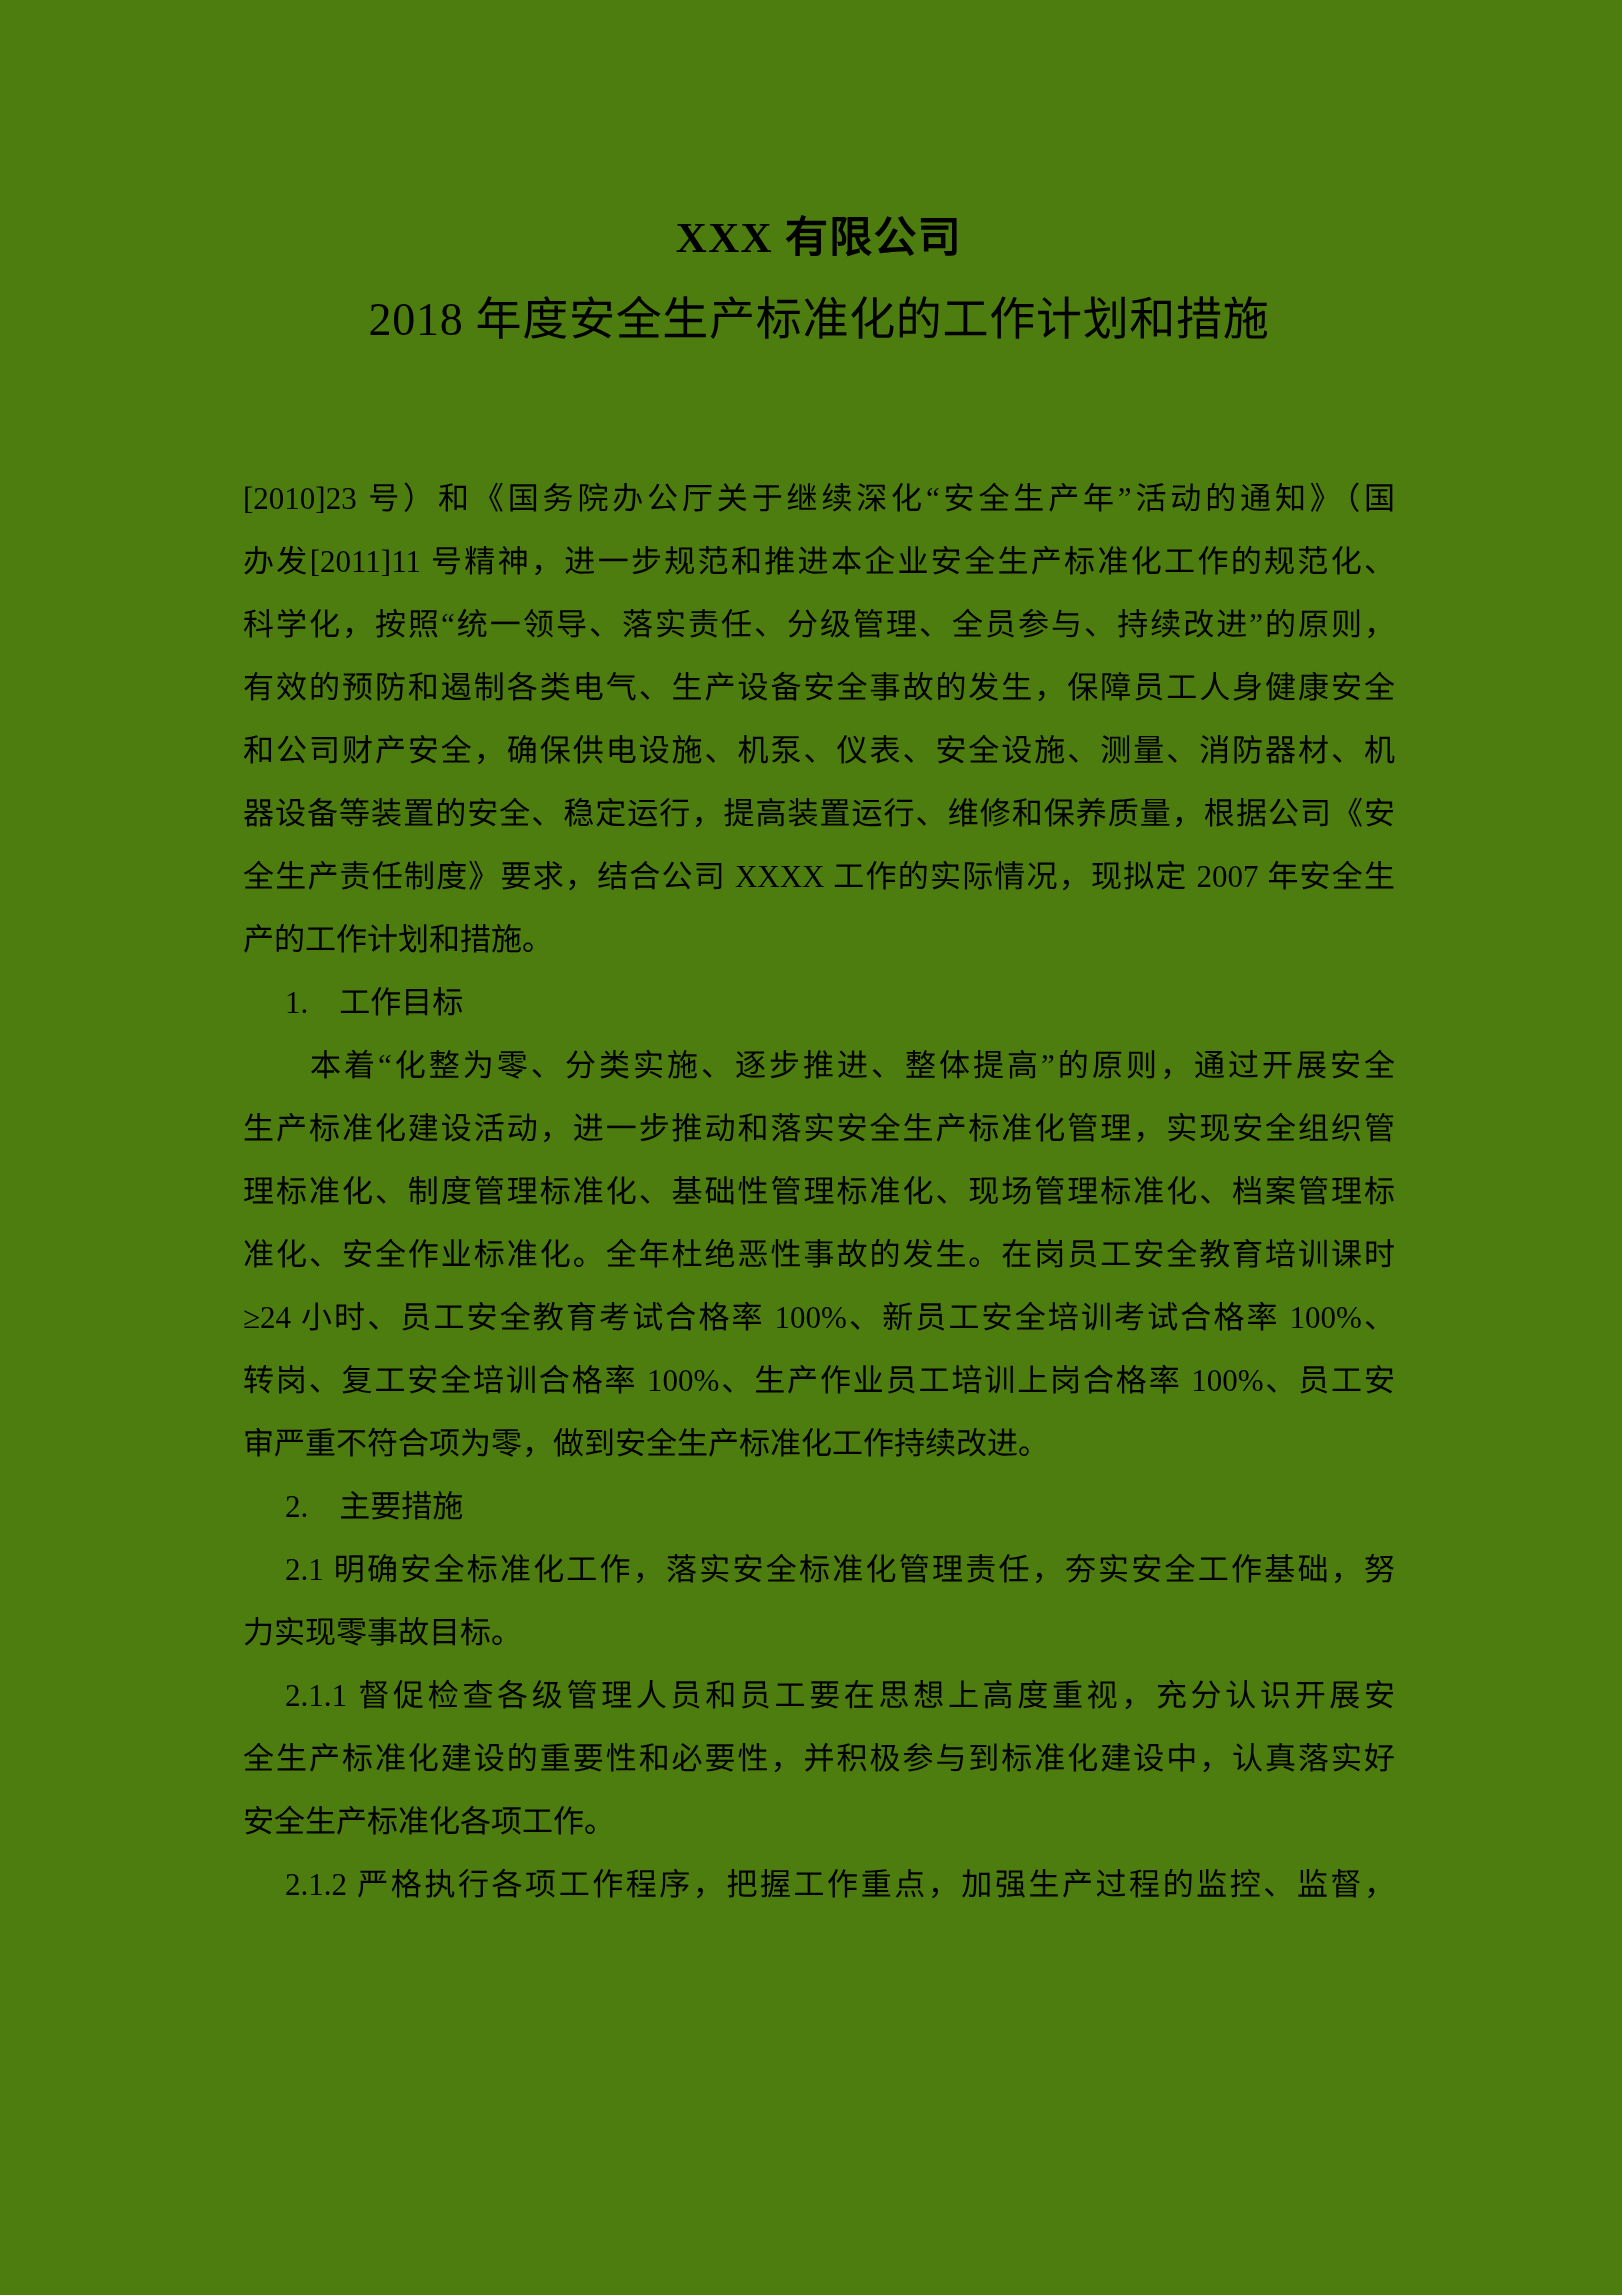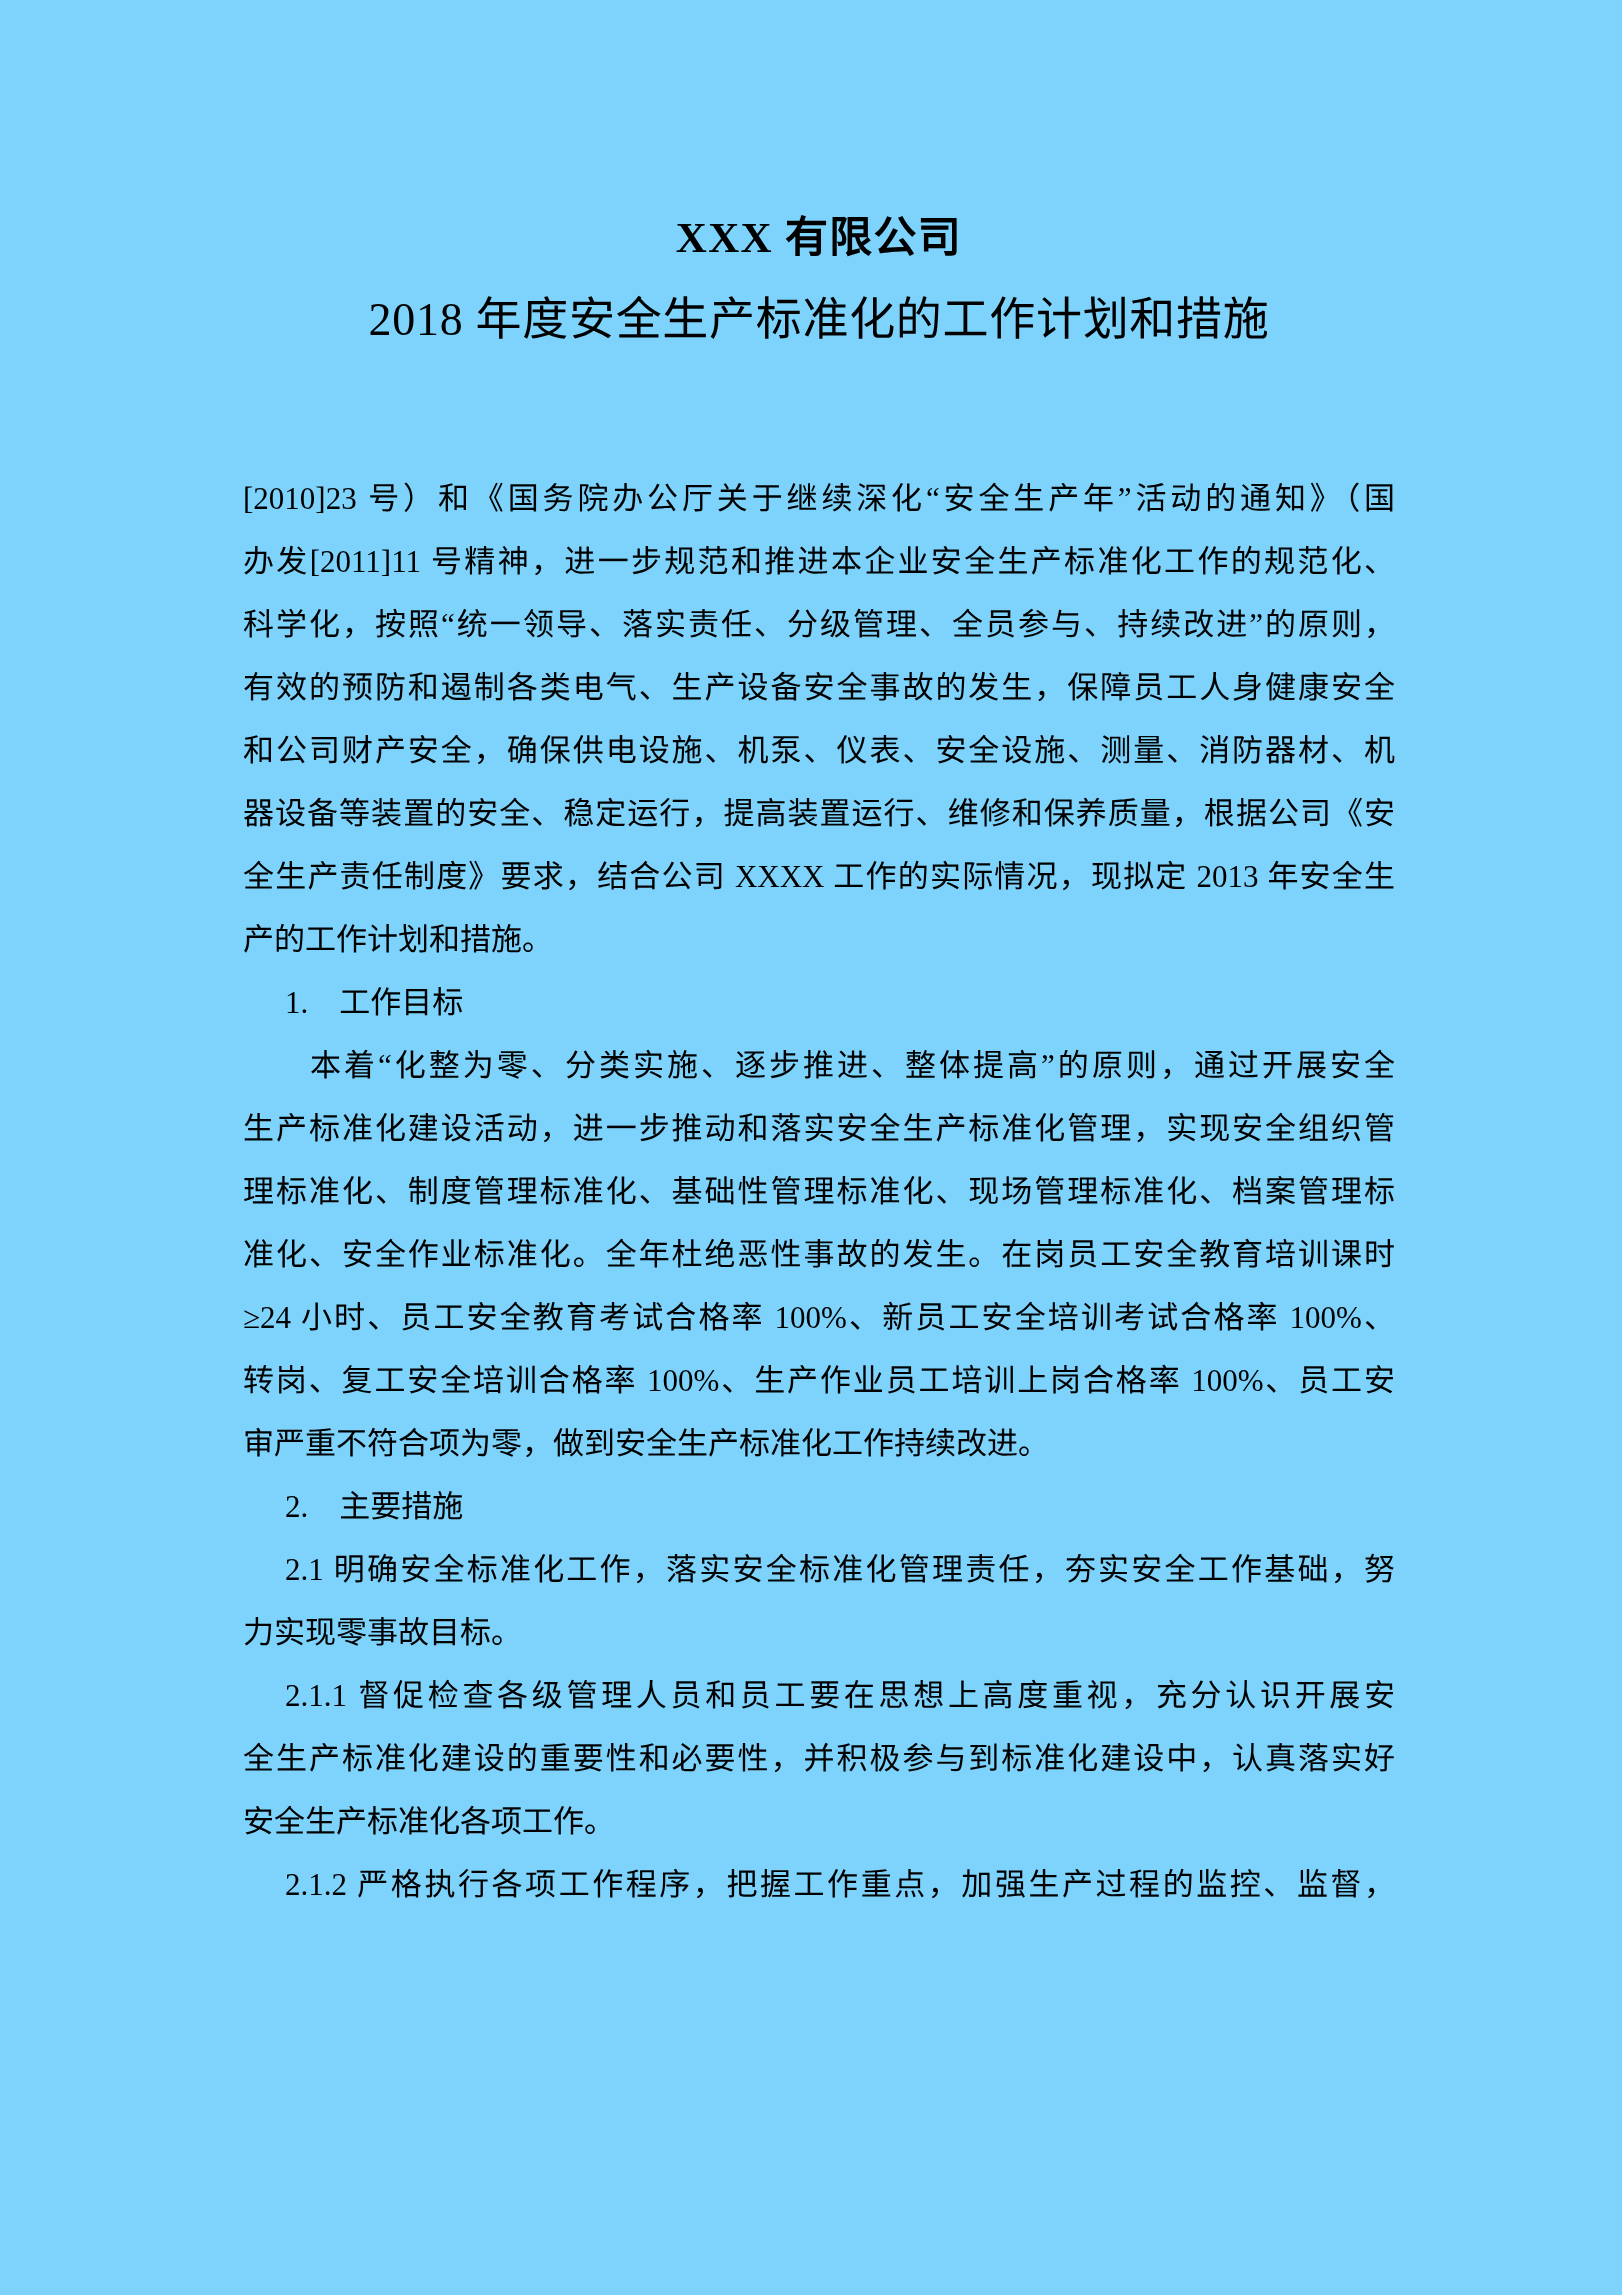--- a/index.html
+++ b/index.html
@@ -4,21 +4,21 @@
 <style>
   html, body {
     margin: 0;
     padding: 0;
     background: #ffffff;
   }
   .sheet {
     position: relative;
     width: 1623px;
     height: 2295px;
-    background: #7dd3fc;
+    background: #4d7c0f;
     color: #000000;
     font-family: "Liberation Serif", "DejaVu Serif", serif;
     overflow: hidden;
     box-sizing: border-box;
     padding: 208px 228px 0 243px;
   }
   .company-title {
     margin: 0;
     font-size: 43px;
     font-weight: bold;
@@ -58,21 +58,21 @@
 <div class="sheet">
   <h1 class="company-title">XXX 有限公司</h1>
   <h2 class="doc-title">2018 年度安全生产标准化的工作计划和措施</h2>
   <div class="doc-body" id="doc-body">
       <div class="line">[2010]23 号）和《国务院办公厅关于继续深化“安全生产年”活动的通知》（国</div>
       <div class="line">办发[2011]11 号精神，进一步规范和推进本企业安全生产标准化工作的规范化、</div>
       <div class="line">科学化，按照“统一领导、落实责任、分级管理、全员参与、持续改进”的原则，</div>
       <div class="line">有效的预防和遏制各类电气、生产设备安全事故的发生，保障员工人身健康安全</div>
       <div class="line">和公司财产安全，确保供电设施、机泵、仪表、安全设施、测量、消防器材、机</div>
       <div class="line">器设备等装置的安全、稳定运行，提高装置运行、维修和保养质量，根据公司《安</div>
-      <div class="line">全生产责任制度》要求，结合公司 XXXX 工作的实际情况，现拟定 2013 年安全生</div>
+      <div class="line">全生产责任制度》要求，结合公司 XXXX 工作的实际情况，现拟定 2007 年安全生</div>
       <div class="line last">产的工作计划和措施。</div>
       <div class="line in1 h">1.　工作目标</div>
       <div class="line in2">本着“化整为零、分类实施、逐步推进、整体提高”的原则，通过开展安全</div>
       <div class="line">生产标准化建设活动，进一步推动和落实安全生产标准化管理，实现安全组织管</div>
       <div class="line">理标准化、制度管理标准化、基础性管理标准化、现场管理标准化、档案管理标</div>
       <div class="line">准化、安全作业标准化。全年杜绝恶性事故的发生。在岗员工安全教育培训课时</div>
       <div class="line">≥24 小时、员工安全教育考试合格率 100%、新员工安全培训考试合格率 100%、</div>
       <div class="line">转岗、复工安全培训合格率 100%、生产作业员工培训上岗合格率 100%、员工安</div>
       <div class="line last">审严重不符合项为零，做到安全生产标准化工作持续改进。</div>
       <div class="line in1 h">2.　主要措施</div>

